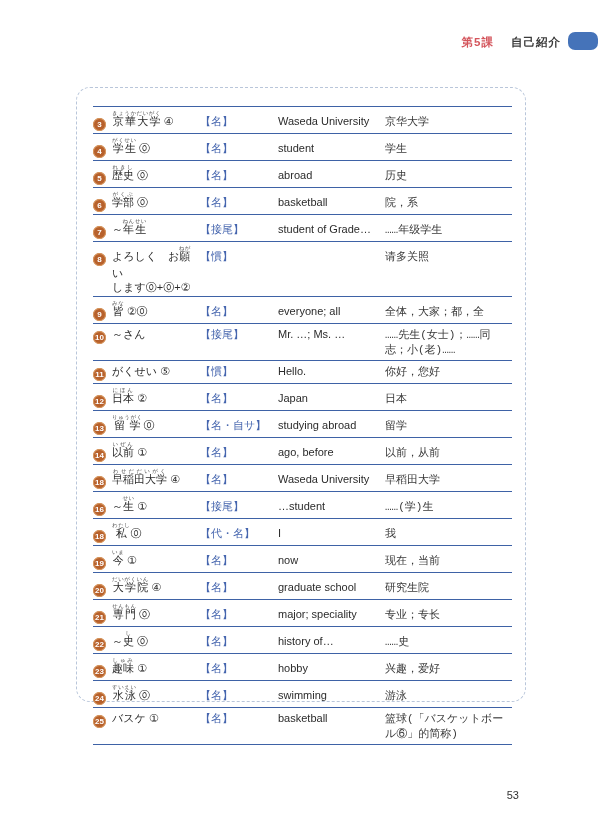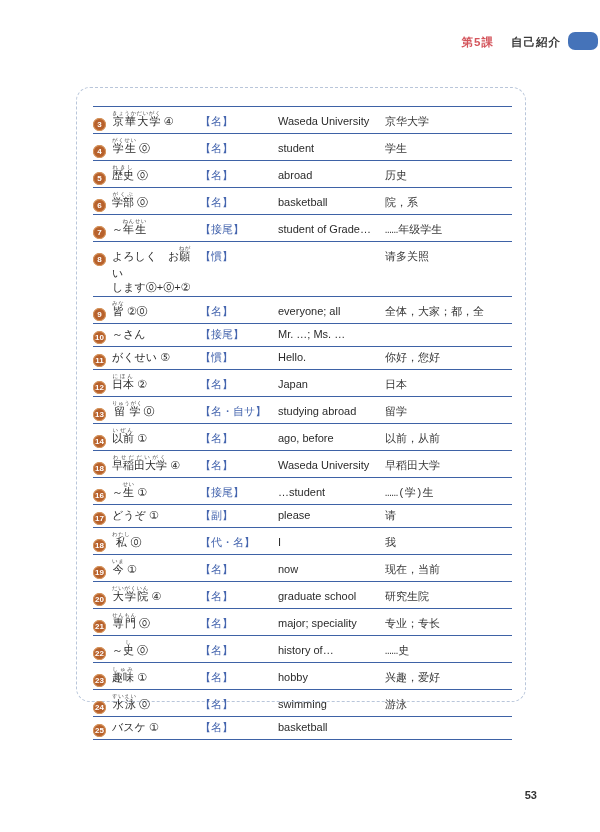--- a/index.html
+++ b/index.html
@@ -26,21 +26,21 @@
   .c4 { width:127px; font-family:Liberation Mono, monospace; line-height:15px; color:#383838; }
 
   .badge { display:inline-block; width:13px; height:13px; border-radius:50%;
            background:#b7612c; box-shadow:inset 0 0 0 1px #d9995f; color:#ffffff;
            font-size:8px; font-weight:bold; line-height:13px; text-align:center;
            text-indent:0; margin-right:6px; vertical-align:-2px; }
   .word ruby { ruby-position:over; }
   .word rt { font-size:5.5px; line-height:5px; color:#4a4a4a; letter-spacing:0.5px;
              font-family:"Liberation Sans","DejaVu Sans",sans-serif; }
 
-  .footer { position:absolute; top:789px; right:63px; font-size:11px; font-weight:bold; color:#333333; }
+  .footer { position:absolute; top:789px; right:81px; font-size:11px; font-weight:normal; color:#333333; }
 </style>
 </head>
 <body>
 
 <div class="page">
 
   <div class="header">
     <span class="lesson">第5課</span>
     <span class="title">自己紹介</span>
     <span class="tab"></span>
@@ -87,20 +87,21 @@
         <div class="row">
           <div class="c1"><span class="badge">9</span><span class="word"><ruby>皆<rt>みな</rt></ruby> ②⓪</span></div>
           <div class="c2">【名】</div>
           <div class="c3">everyone; all</div>
           <div class="c4">全体，大家；都，全</div>
         </div>
         <div class="row">
           <div class="c1"><span class="badge">10</span><span class="word">～さん</span></div>
           <div class="c2">【接尾】</div>
           <div class="c3">Mr. …; Ms. …</div>
+          <div class="c4">……先生(女士)；……同志；小(老)……</div>
         </div>
         <div class="row">
           <div class="c1"><span class="badge">11</span><span class="word">がくせい ⑤</span></div>
           <div class="c2">【慣】</div>
           <div class="c3">Hello.</div>
           <div class="c4">你好，您好</div>
         </div>
         <div class="row">
           <div class="c1"><span class="badge">12</span><span class="word"><ruby>日本<rt>にほん</rt></ruby> ②</span></div>
           <div class="c2">【名】</div>
@@ -123,26 +124,20 @@
           <div class="c1"><span class="badge">18</span><span class="word"><ruby>早稲田大学<rt>わせだだいがく</rt></ruby> ④</span></div>
           <div class="c2">【名】</div>
           <div class="c3">Waseda University</div>
           <div class="c4">早稻田大学</div>
         </div>
         <div class="row">
           <div class="c1"><span class="badge">16</span><span class="word">～<ruby>生<rt>せい</rt></ruby> ①</span></div>
           <div class="c2">【接尾】</div>
           <div class="c3">…student</div>
           <div class="c4">……(学)生</div>
-        </div>
-        <div class="row">
-          <div class="c1"><span class="badge">17</span><span class="word">どうぞ ①</span></div>
-          <div class="c2">【副】</div>
-          <div class="c3">please</div>
-          <div class="c4">请</div>
         </div>
         <div class="row">
           <div class="c1"><span class="badge">18</span><span class="word"><ruby>私<rt>わたし</rt></ruby> ⓪</span></div>
           <div class="c2">【代・名】</div>
           <div class="c3">I</div>
           <div class="c4">我</div>
         </div>
         <div class="row">
           <div class="c1"><span class="badge">19</span><span class="word"><ruby>今<rt>いま</rt></ruby> ①</span></div>
           <div class="c2">【名】</div>
@@ -176,19 +171,20 @@
         <div class="row">
           <div class="c1"><span class="badge">24</span><span class="word"><ruby>水泳<rt>すいえい</rt></ruby> ⓪</span></div>
           <div class="c2">【名】</div>
           <div class="c3">swimming</div>
           <div class="c4">游泳</div>
         </div>
         <div class="row">
           <div class="c1"><span class="badge">25</span><span class="word">バスケ ①</span></div>
           <div class="c2">【名】</div>
           <div class="c3">basketball</div>
+          <div class="c4">篮球(「バスケットボール⑥」的简称)</div>
         </div>
       </div>
   </div>
 
   <div class="footer">53</div>
 
 </div>
 
 </body></html>

